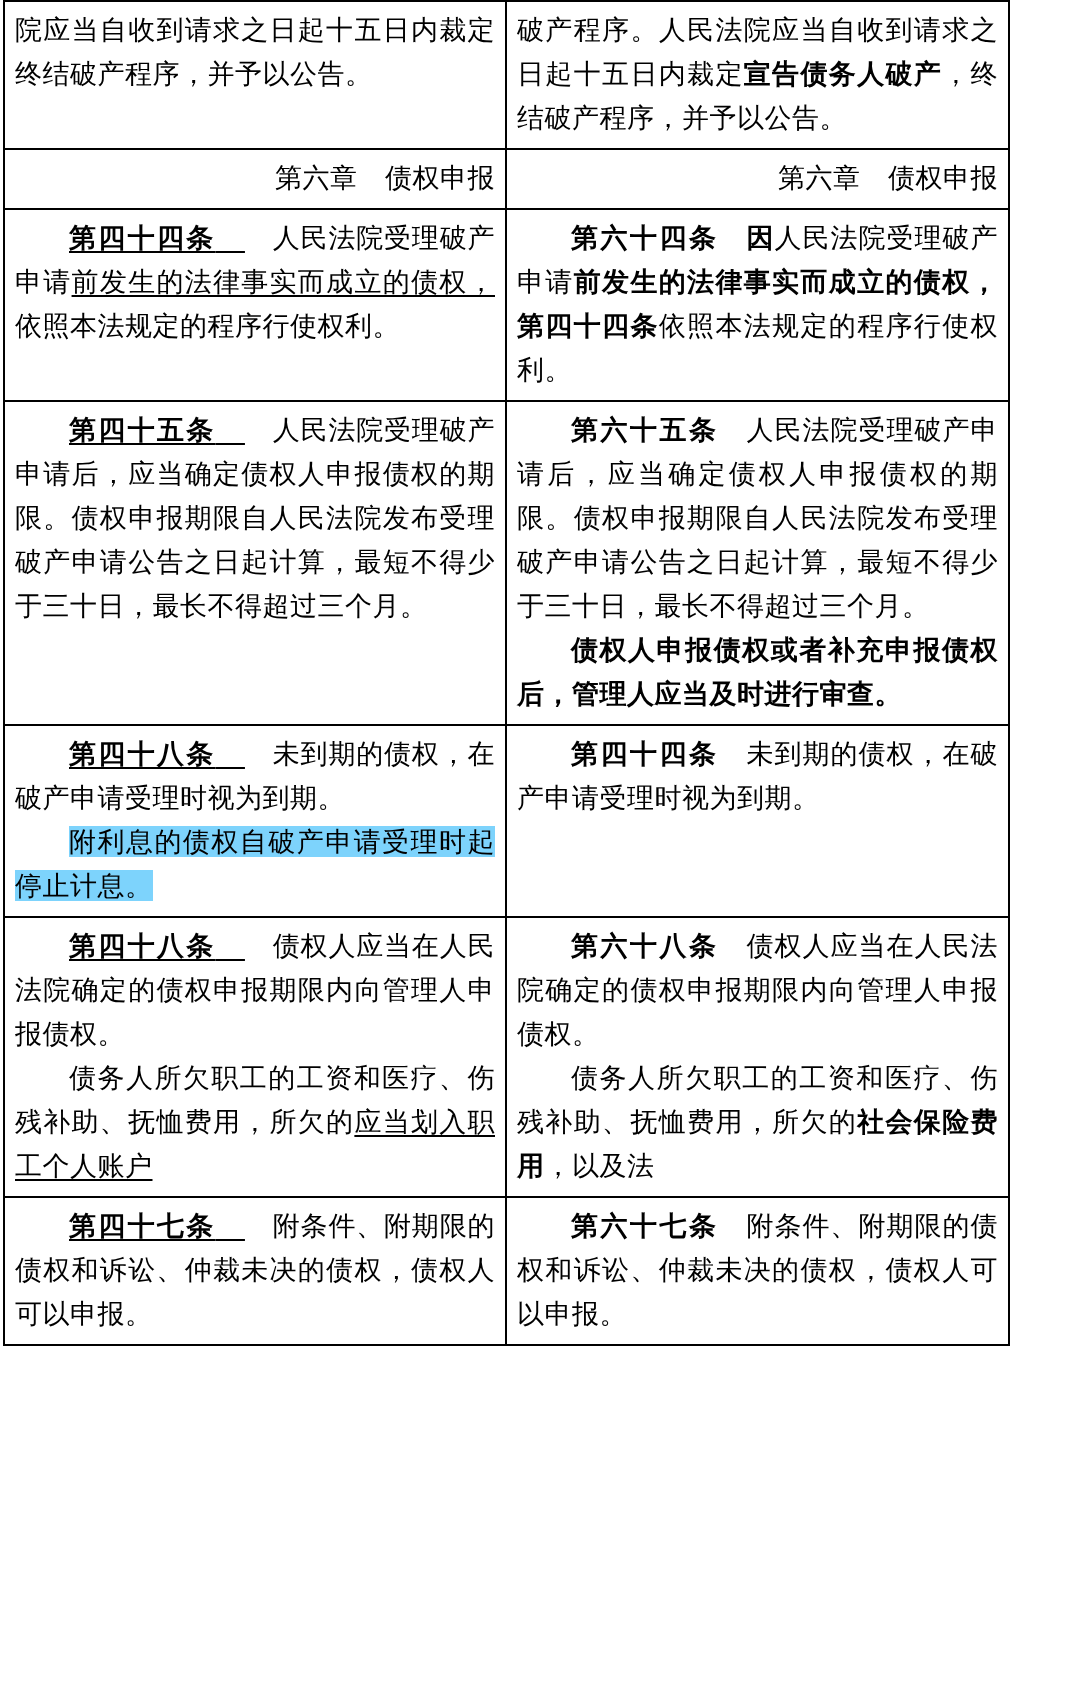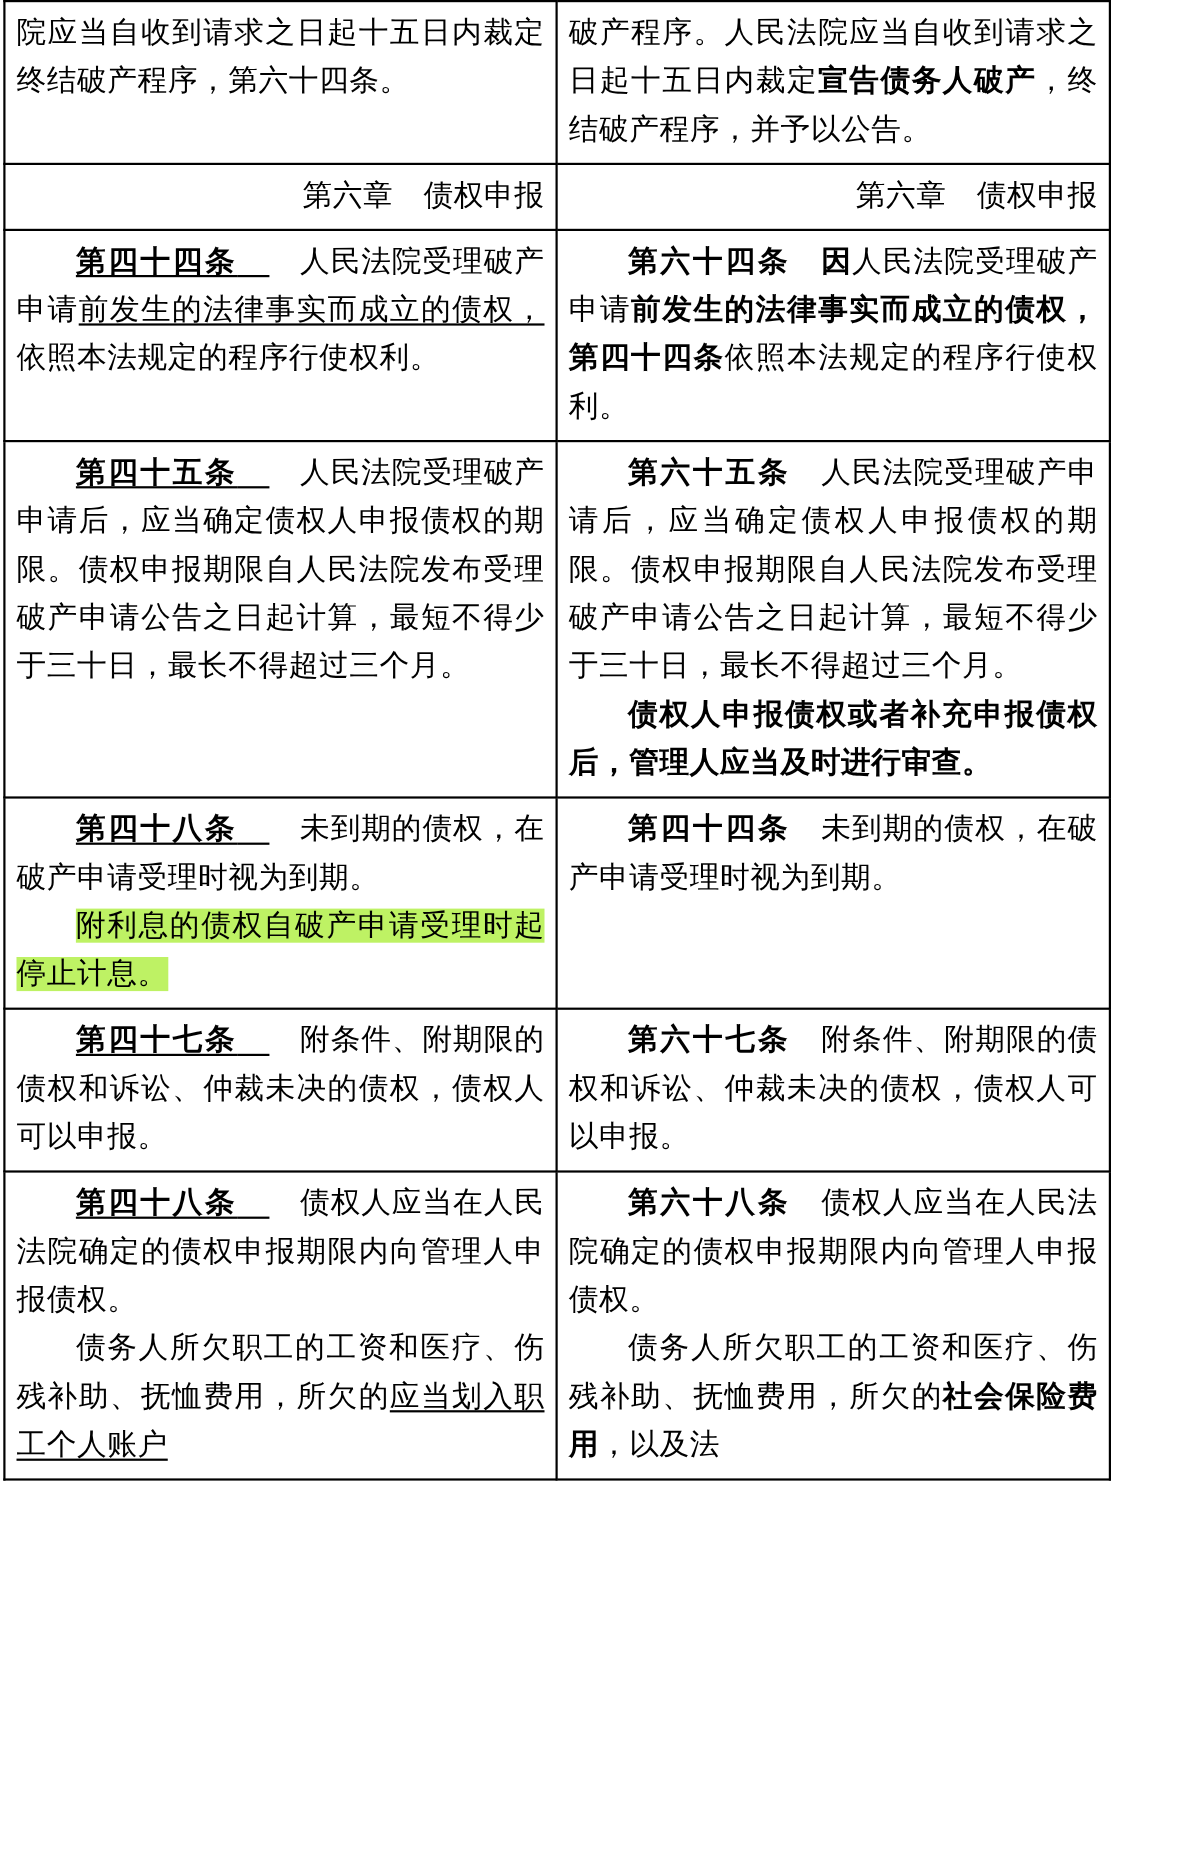--- a/index.html
+++ b/index.html
@@ -43,38 +43,38 @@
   .p { margin: 0; }
   .p.indent { text-indent: 2em; }
   .chapter {
     text-align: right;
     font-size: 27px;
     line-height: 44px;
     margin: 0;
   }
   .u { text-decoration: underline; text-underline-offset: 4px; }
   .b { font-weight: bold; }
-  .hl { background: #bef264; }
+  .hl { background: #7dd3fc; }
   .art { letter-spacing: 2px; font-weight: bold; }
   .art.sp::after { content: "\3000"; }
 </style>
 </head>
 <body>
 
 <div class="page">
   <table class="compare">
     <colgroup>
         <col class="left">
         <col class="right">
       </colgroup>
     <tbody>
 
       <tr>
         <td class="cut-top">
-          <p class="p">院应当自收到请求之日起十五日内裁定终结破产程序，第六十四条。</p>
+          <p class="p">院应当自收到请求之日起十五日内裁定终结破产程序，并予以公告。</p>
         </td>
         <td class="cut-top">
           <p class="p">破产程序。人民法院应当自收到请求之日起十五日内裁定<span class="b">宣告债务人破产</span>，终结破产程序，并予以公告。</p>
         </td>
       </tr>
 
       <tr>
         <td>
           <p class="chapter">第六章　债权申报</p>
         </td>
@@ -107,33 +107,33 @@
           <p class="p indent"><span class="u art sp">第四十八条</span>　未到期的债权，在破产申请受理时视为到期。</p>
           <p class="p indent"><span class="hl">附利息的债权自破产申请受理时起停止计息。</span></p>
         </td>
         <td>
           <p class="p indent"><span class="b art">第四十四条</span>　未到期的债权，在破产申请受理时视为到期。</p>
         </td>
       </tr>
 
       <tr>
         <td>
-          <p class="p indent"><span class="u art sp">第四十七条</span>　附条件、附期限的债权和诉讼、仲裁未决的债权，债权人可以申报。</p>
-        </td>
-        <td>
-          <p class="p indent"><span class="b art">第六十七条</span>　附条件、附期限的债权和诉讼、仲裁未决的债权，债权人可以申报。</p>
-        </td>
-      </tr>
-
-      <tr>
-        <td>
           <p class="p indent"><span class="u art sp">第四十八条</span>　债权人应当在人民法院确定的债权申报期限内向管理人申报债权。</p>
           <p class="p indent">债务人所欠职工的工资和医疗、伤残补助、抚恤费用，所欠的<span class="u">应当划入职工个人账户</span></p>
         </td>
         <td>
           <p class="p indent"><span class="b art">第六十八条</span>　债权人应当在人民法院确定的债权申报期限内向管理人申报债权。</p>
           <p class="p indent">债务人所欠职工的工资和医疗、伤残补助、抚恤费用，所欠的<span class="b">社会保险费用</span>，以及法</p>
         </td>
       </tr>
 
+      <tr>
+        <td>
+          <p class="p indent"><span class="u art sp">第四十七条</span>　附条件、附期限的债权和诉讼、仲裁未决的债权，债权人可以申报。</p>
+        </td>
+        <td>
+          <p class="p indent"><span class="b art">第六十七条</span>　附条件、附期限的债权和诉讼、仲裁未决的债权，债权人可以申报。</p>
+        </td>
+      </tr>
+
     </tbody>
   </table>
 </div>
 
 </body></html>

